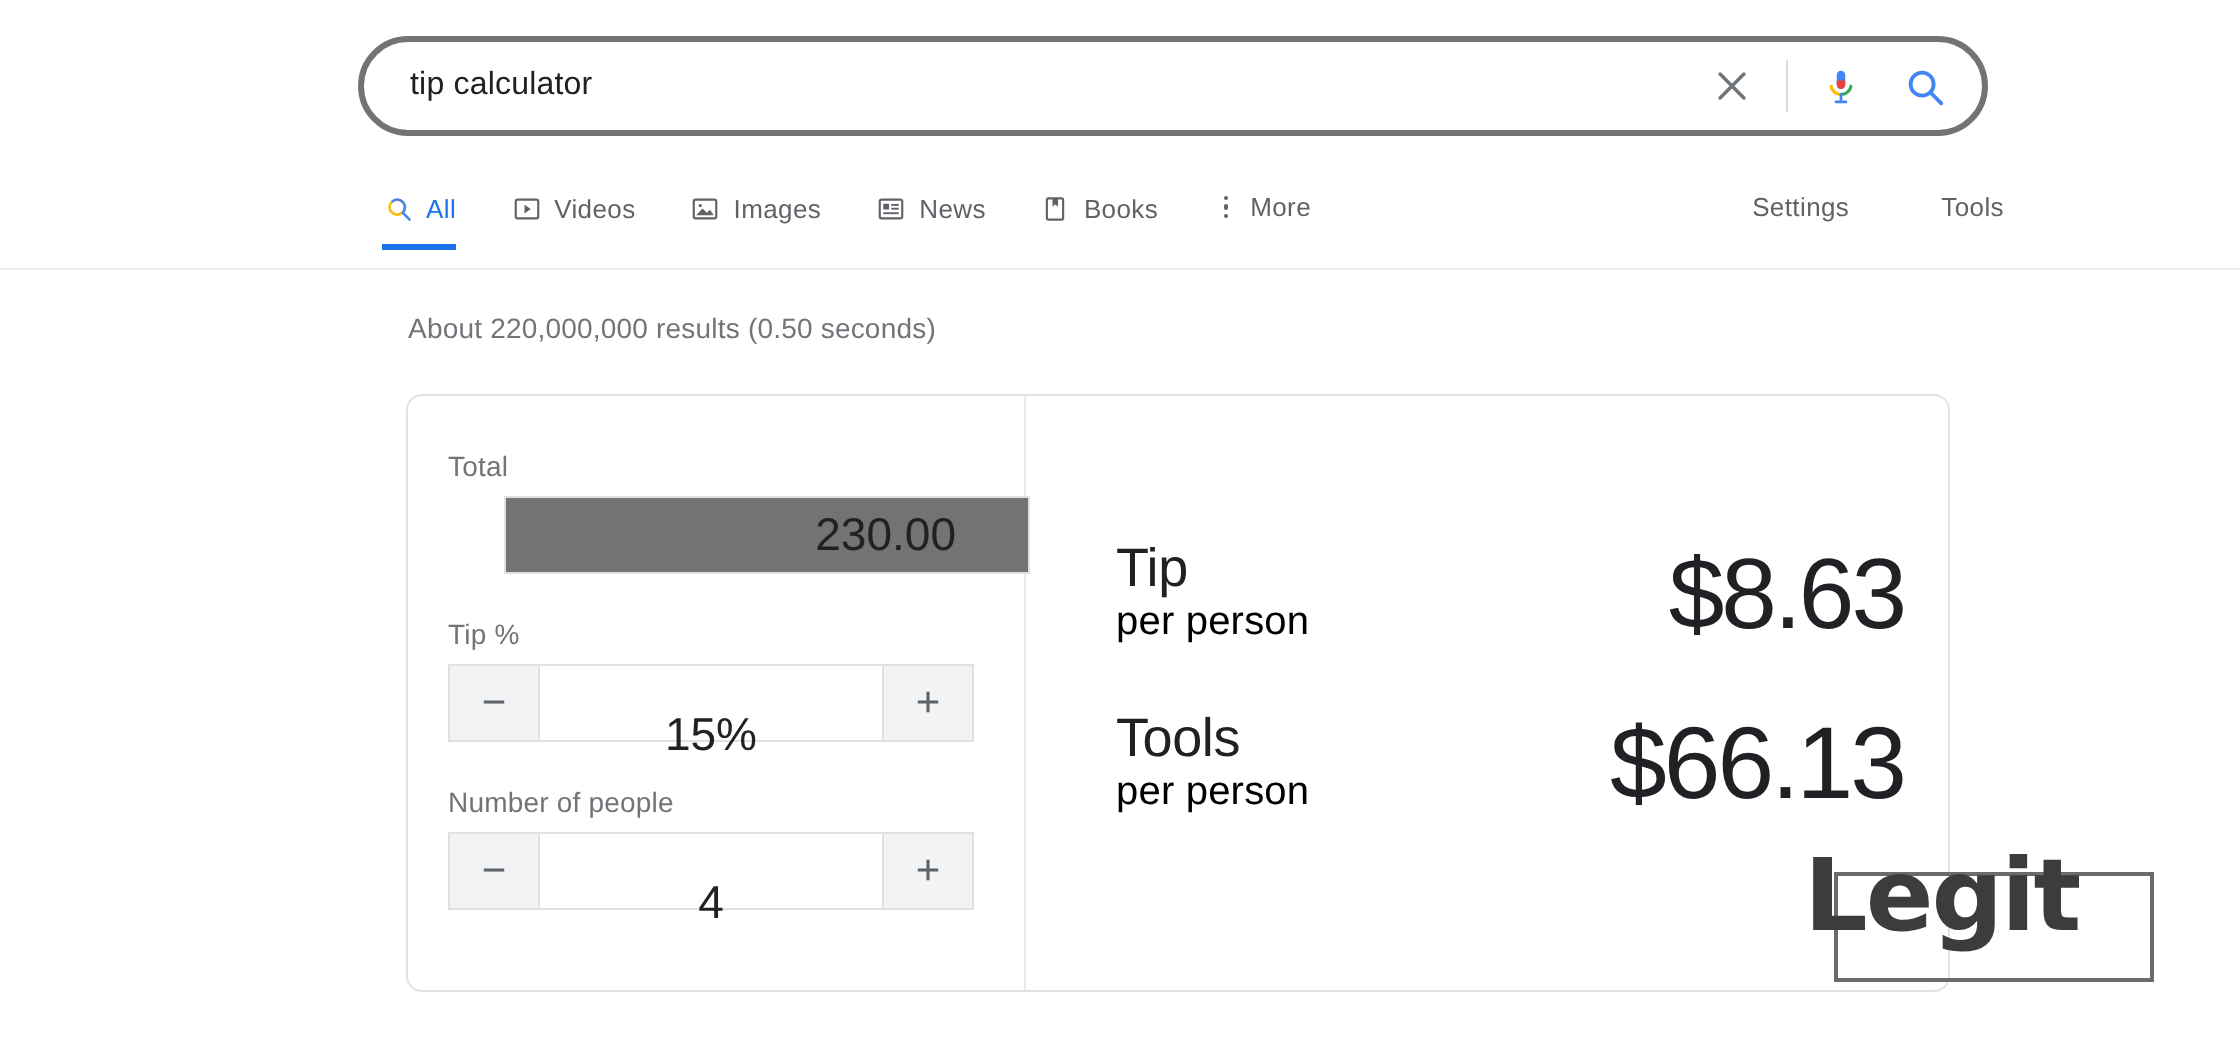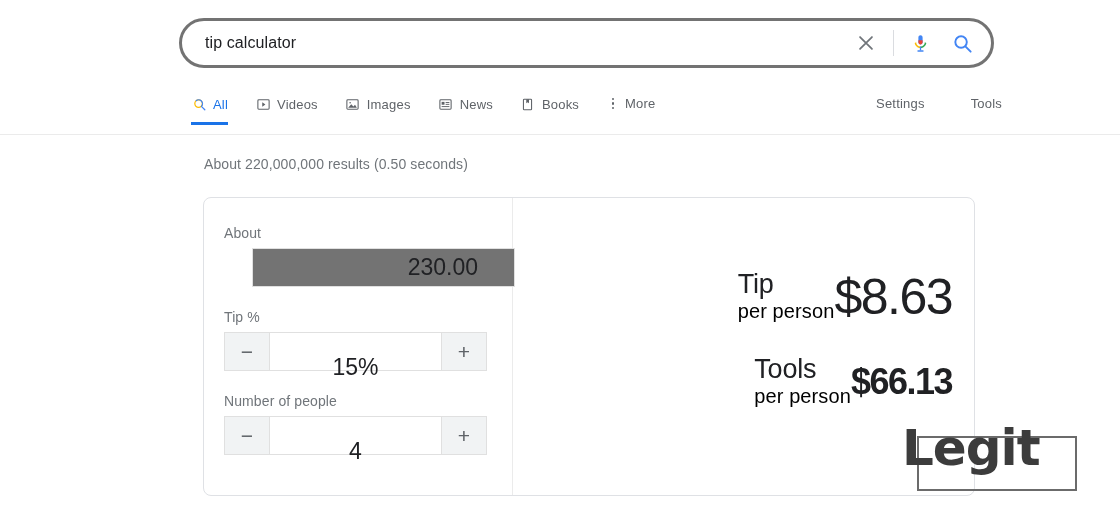--- a/index.html
+++ b/index.html
@@ -239,21 +239,21 @@
     margin-top: 32px;
   }
 
   
   .res-row {
     position: absolute;
     left: 45px;
     right: 22px;
     display: flex;
     align-items: center;
-    justify-content: flex-end;
+    justify-content: space-between;
   }
   .res-row.tip   { top: 72px; }
   .res-row.total { top: 157px; }
 
   .res-label .big {
     font-size: 27px;
     color: #202124;
     line-height: 1.08;
     letter-spacing: -0.2px;
   }
@@ -262,21 +262,21 @@
     color: #000000;
     letter-spacing: .1px;
     margin-top: 1px;
   }
   .res-value {
     font-size: 50px;
     color: #202124;
     letter-spacing: -1.5px;
     line-height: 1;
   }
-  .res-value.bold { font-weight: bold; font-size: 36px; }
+  .res-value.bold { font-weight: normal; font-size: 51px; }
 
   
   .watermark {
     position: absolute;
     left: 900px;
     top: 421px;
     width: 200px;
     height: 80px;
     pointer-events: none;
   }
@@ -416,21 +416,21 @@
   </div>
 
 </div>
 
 <div class="result-stats">About 220,000,000 results (0.50 seconds)</div>
 
 <div class="calc-card">
 
   <div class="calc-left">
 
-    <div class="field-label">About</div>
+    <div class="field-label">Total</div>
     <div class="bill-input">230.00</div>
 
     <div class="field-label tip">Tip %</div>
     <div class="stepper">
       <div class="step-btn minus">−</div>
       <div class="step-val">15%</div>
       <div class="step-btn plus">+</div>
     </div>
 
     <div class="field-label people">Number of people</div>

